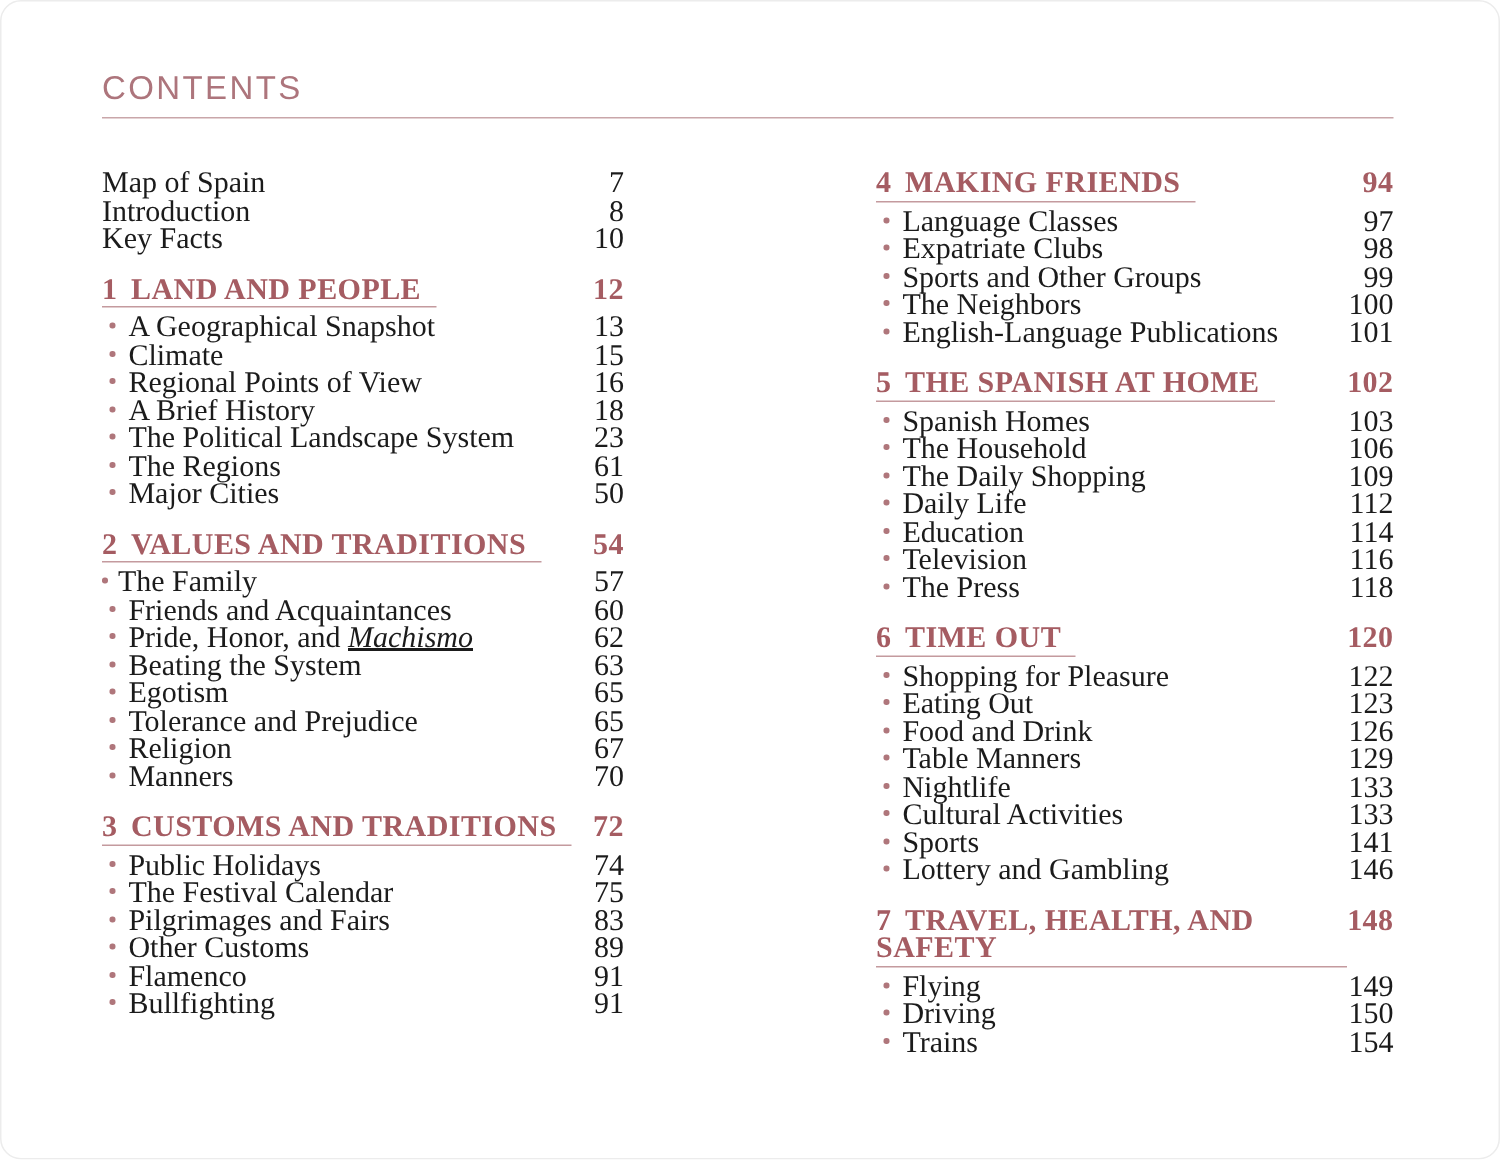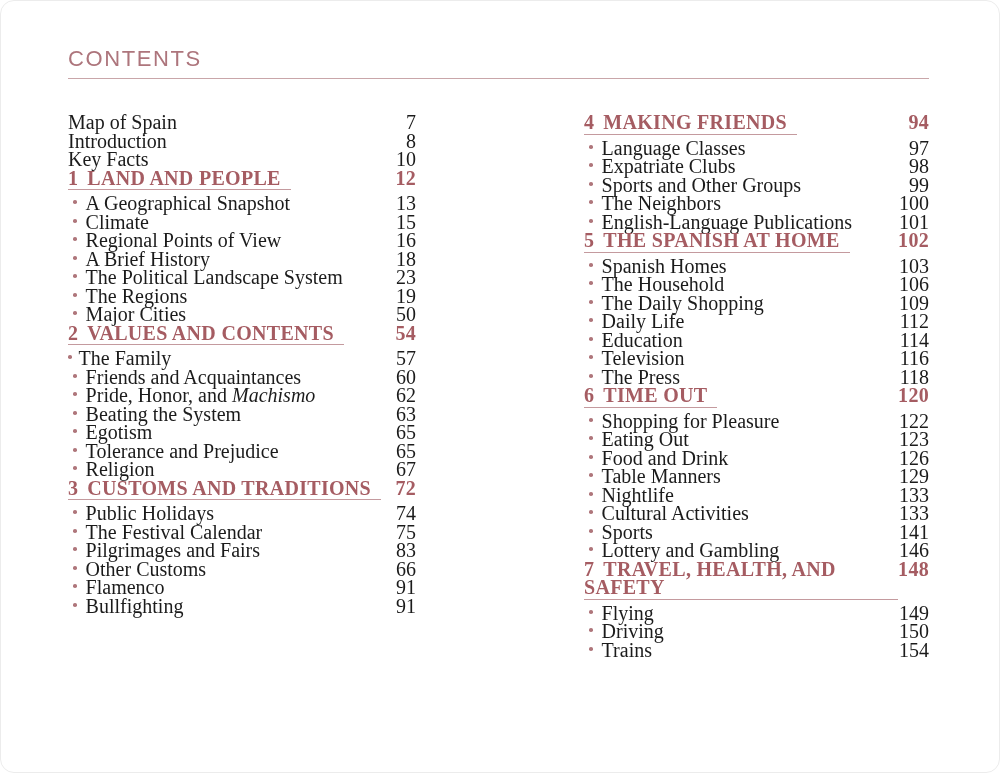--- a/index.html
+++ b/index.html
@@ -58,38 +58,38 @@
     flex: 0 0 auto;
     width: 3.6px; height: 3.6px;
     border-radius: 50%;
     background: var(--bullet);
     margin-right: 9px;
     align-self: center;
     transform: translateY(-1px);
   }
   .toc-item.tight { padding-left: 0; }
   .toc-item.tight .bullet { margin-right: 7px; }
-  .toc-section { }
+  .toc-section { margin-top: 15px; }
   .col .toc-section:first-child { margin-top: 0; }
   .toc-heading {
     justify-content: space-between;
     color: var(--accent);
     font-weight: bold;
     letter-spacing: 0.3px;
     margin-bottom: 4px;
   }
   .toc-heading .htext {
     border-bottom: 1px solid var(--underline);
     padding-bottom: 2px;
     padding-right: 10px;
   }
   .toc-heading .hnum { margin-right: 9px; }
   .toc-heading .pg { color: var(--accent); }
   .front-matter { margin: 0; }
-  i.em { font-style: italic; }
+  i.em { font-style: italic; text-decoration: underline; }
 </style>
 </head>
 <body>
 
 <div class="sheet">
   <h1 class="page-title">CONTENTS</h1>
   <hr class="title-rule">
   <div class="columns">
     <div class="col col-left" id="col-left">
       <div class="front-matter" id="front-matter">
@@ -143,35 +143,35 @@
 
   <div class="toc-row toc-item">
     <span class="bullet"></span>
     <span class="label">The Political Landscape System</span>
     <span class="pg">23</span>
   </div>
 
   <div class="toc-row toc-item">
     <span class="bullet"></span>
     <span class="label">The Regions</span>
-    <span class="pg">19</span>
+    <span class="pg">61</span>
   </div>
 
   <div class="toc-row toc-item">
     <span class="bullet"></span>
     <span class="label">Major Cities</span>
     <span class="pg">50</span>
   </div>
 </div>
   </div>
 
   <div class="toc-section">
     <div class="toc-row toc-heading">
       <span class="htext">
-        <span class="hnum">2</span><span class="htitle">VALUES AND CONTENTS</span>
+        <span class="hnum">2</span><span class="htitle">VALUES AND TRADITIONS</span>
       </span>
       <span class="pg">54</span>
     </div>
     <div class="items">
   <div class="toc-row toc-item tight">
     <span class="bullet"></span>
     <span class="label">The Family</span>
     <span class="pg">57</span>
   </div>
 
@@ -205,20 +205,25 @@
     <span class="pg">65</span>
   </div>
 
   <div class="toc-row toc-item">
     <span class="bullet"></span>
     <span class="label">Religion</span>
     <span class="pg">67</span>
   </div>
 
 
+  <div class="toc-row toc-item">
+    <span class="bullet"></span>
+    <span class="label">Manners</span>
+    <span class="pg">70</span>
+  </div>
 </div>
   </div>
 
   <div class="toc-section">
     <div class="toc-row toc-heading">
       <span class="htext">
         <span class="hnum">3</span><span class="htitle">CUSTOMS AND TRADITIONS</span>
       </span>
       <span class="pg">72</span>
     </div>
@@ -237,21 +242,21 @@
 
   <div class="toc-row toc-item">
     <span class="bullet"></span>
     <span class="label">Pilgrimages and Fairs</span>
     <span class="pg">83</span>
   </div>
 
   <div class="toc-row toc-item">
     <span class="bullet"></span>
     <span class="label">Other Customs</span>
-    <span class="pg">66</span>
+    <span class="pg">89</span>
   </div>
 
   <div class="toc-row toc-item">
     <span class="bullet"></span>
     <span class="label">Flamenco</span>
     <span class="pg">91</span>
   </div>
 
   <div class="toc-row toc-item">
     <span class="bullet"></span>

